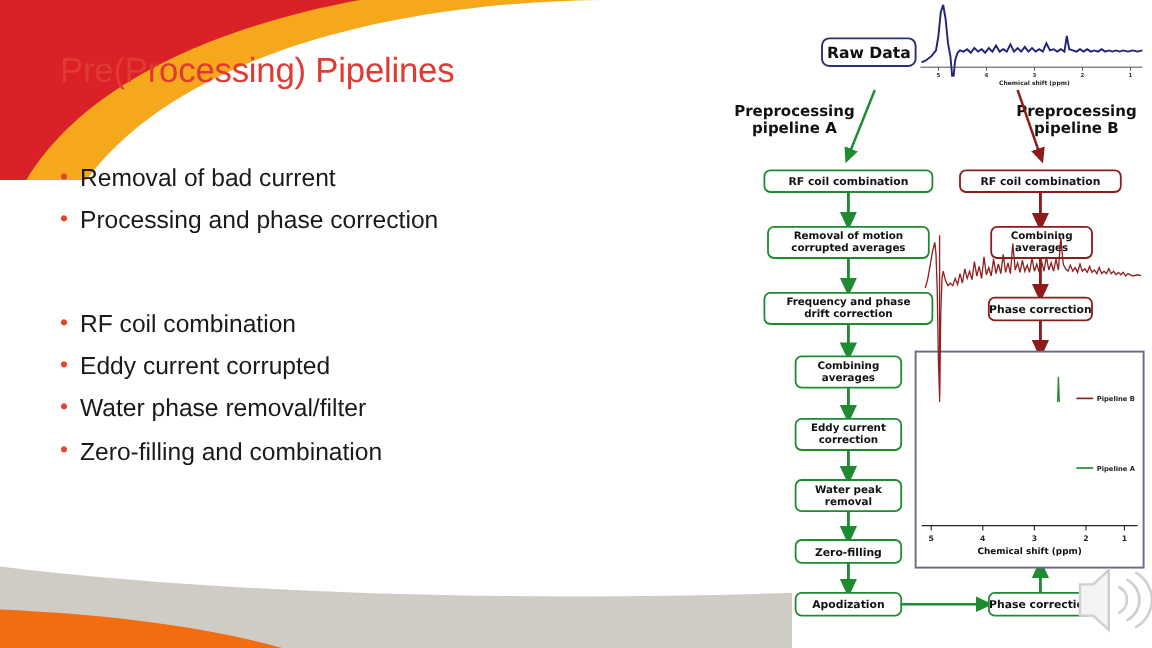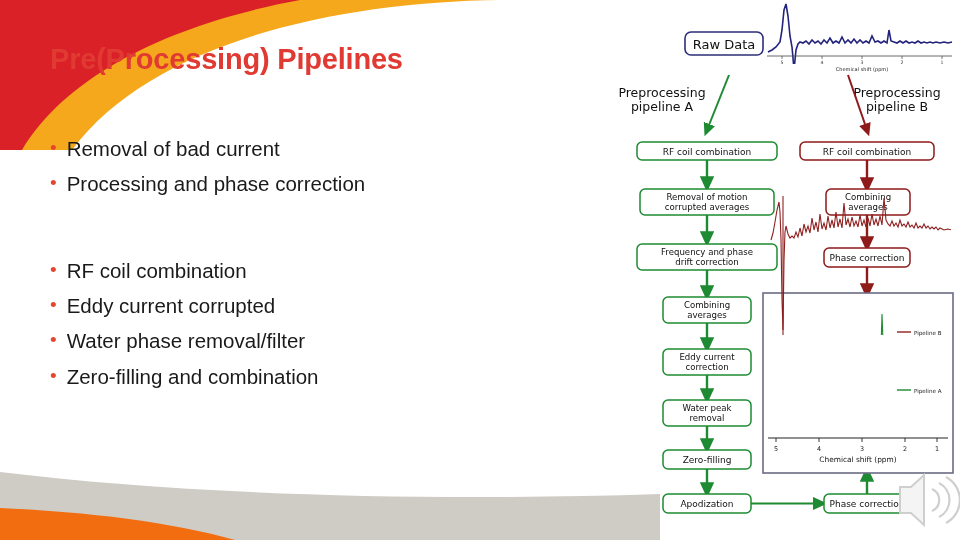--- a/index.html
+++ b/index.html
@@ -11,41 +11,41 @@
   #slide{position:relative;width:960px;height:540px;background:#fff;overflow:hidden;}
 
   
   .deco{position:absolute;pointer-events:none;}
   #deco-top-left{left:0;top:0;width:500px;height:150px;}
   #deco-bottom-left{left:0;bottom:0;width:660px;height:90px;}
 
   
   #title{
     position:absolute;left:50px;top:43px;
-    font-size:29px;font-weight:bold;letter-spacing:-0.2px;
+    font-size:29px;font-weight:normal;letter-spacing:-0.2px;
     color:#E03A32;white-space:nowrap;
   }
 
   
   .bullets{position:absolute;left:50px;width:520px;}
   #bullets-group-1{top:136px;}
   #bullets-group-2{top:258px;}
   .bullet-item{
     display:flex;align-items:flex-start;
     margin-bottom:9px;
     font-size:20.5px;color:#1a1a1a;line-height:1.28;
   }
   .bullet-dot{
     color:#E8452F;font-size:19px;line-height:1.28;
     margin-right:10px;flex:0 0 auto;
   }
   .bullet-text{flex:1 1 auto;}
 
   
-  #figure{position:absolute;left:600px;top:0;width:360px;height:540px;}
+  #figure{position:absolute;left:600px;top:0;width:360px;height:540px;font-weight:bold;}
   #figure svg{display:block;}
 </style>
 </head>
 <body>
 
 <div id="slide">
 
   <svg class="deco" id="deco-top-left" viewBox="0 0 500 150">
     <path d="M0,0 L500,0 C330,2 150,45 72,150 L0,150 Z" fill="#F5A81C"></path>
     <path d="M0,0 L300,0 C180,22 70,70 22,150 L0,150 Z" fill="#DA2128"></path>

